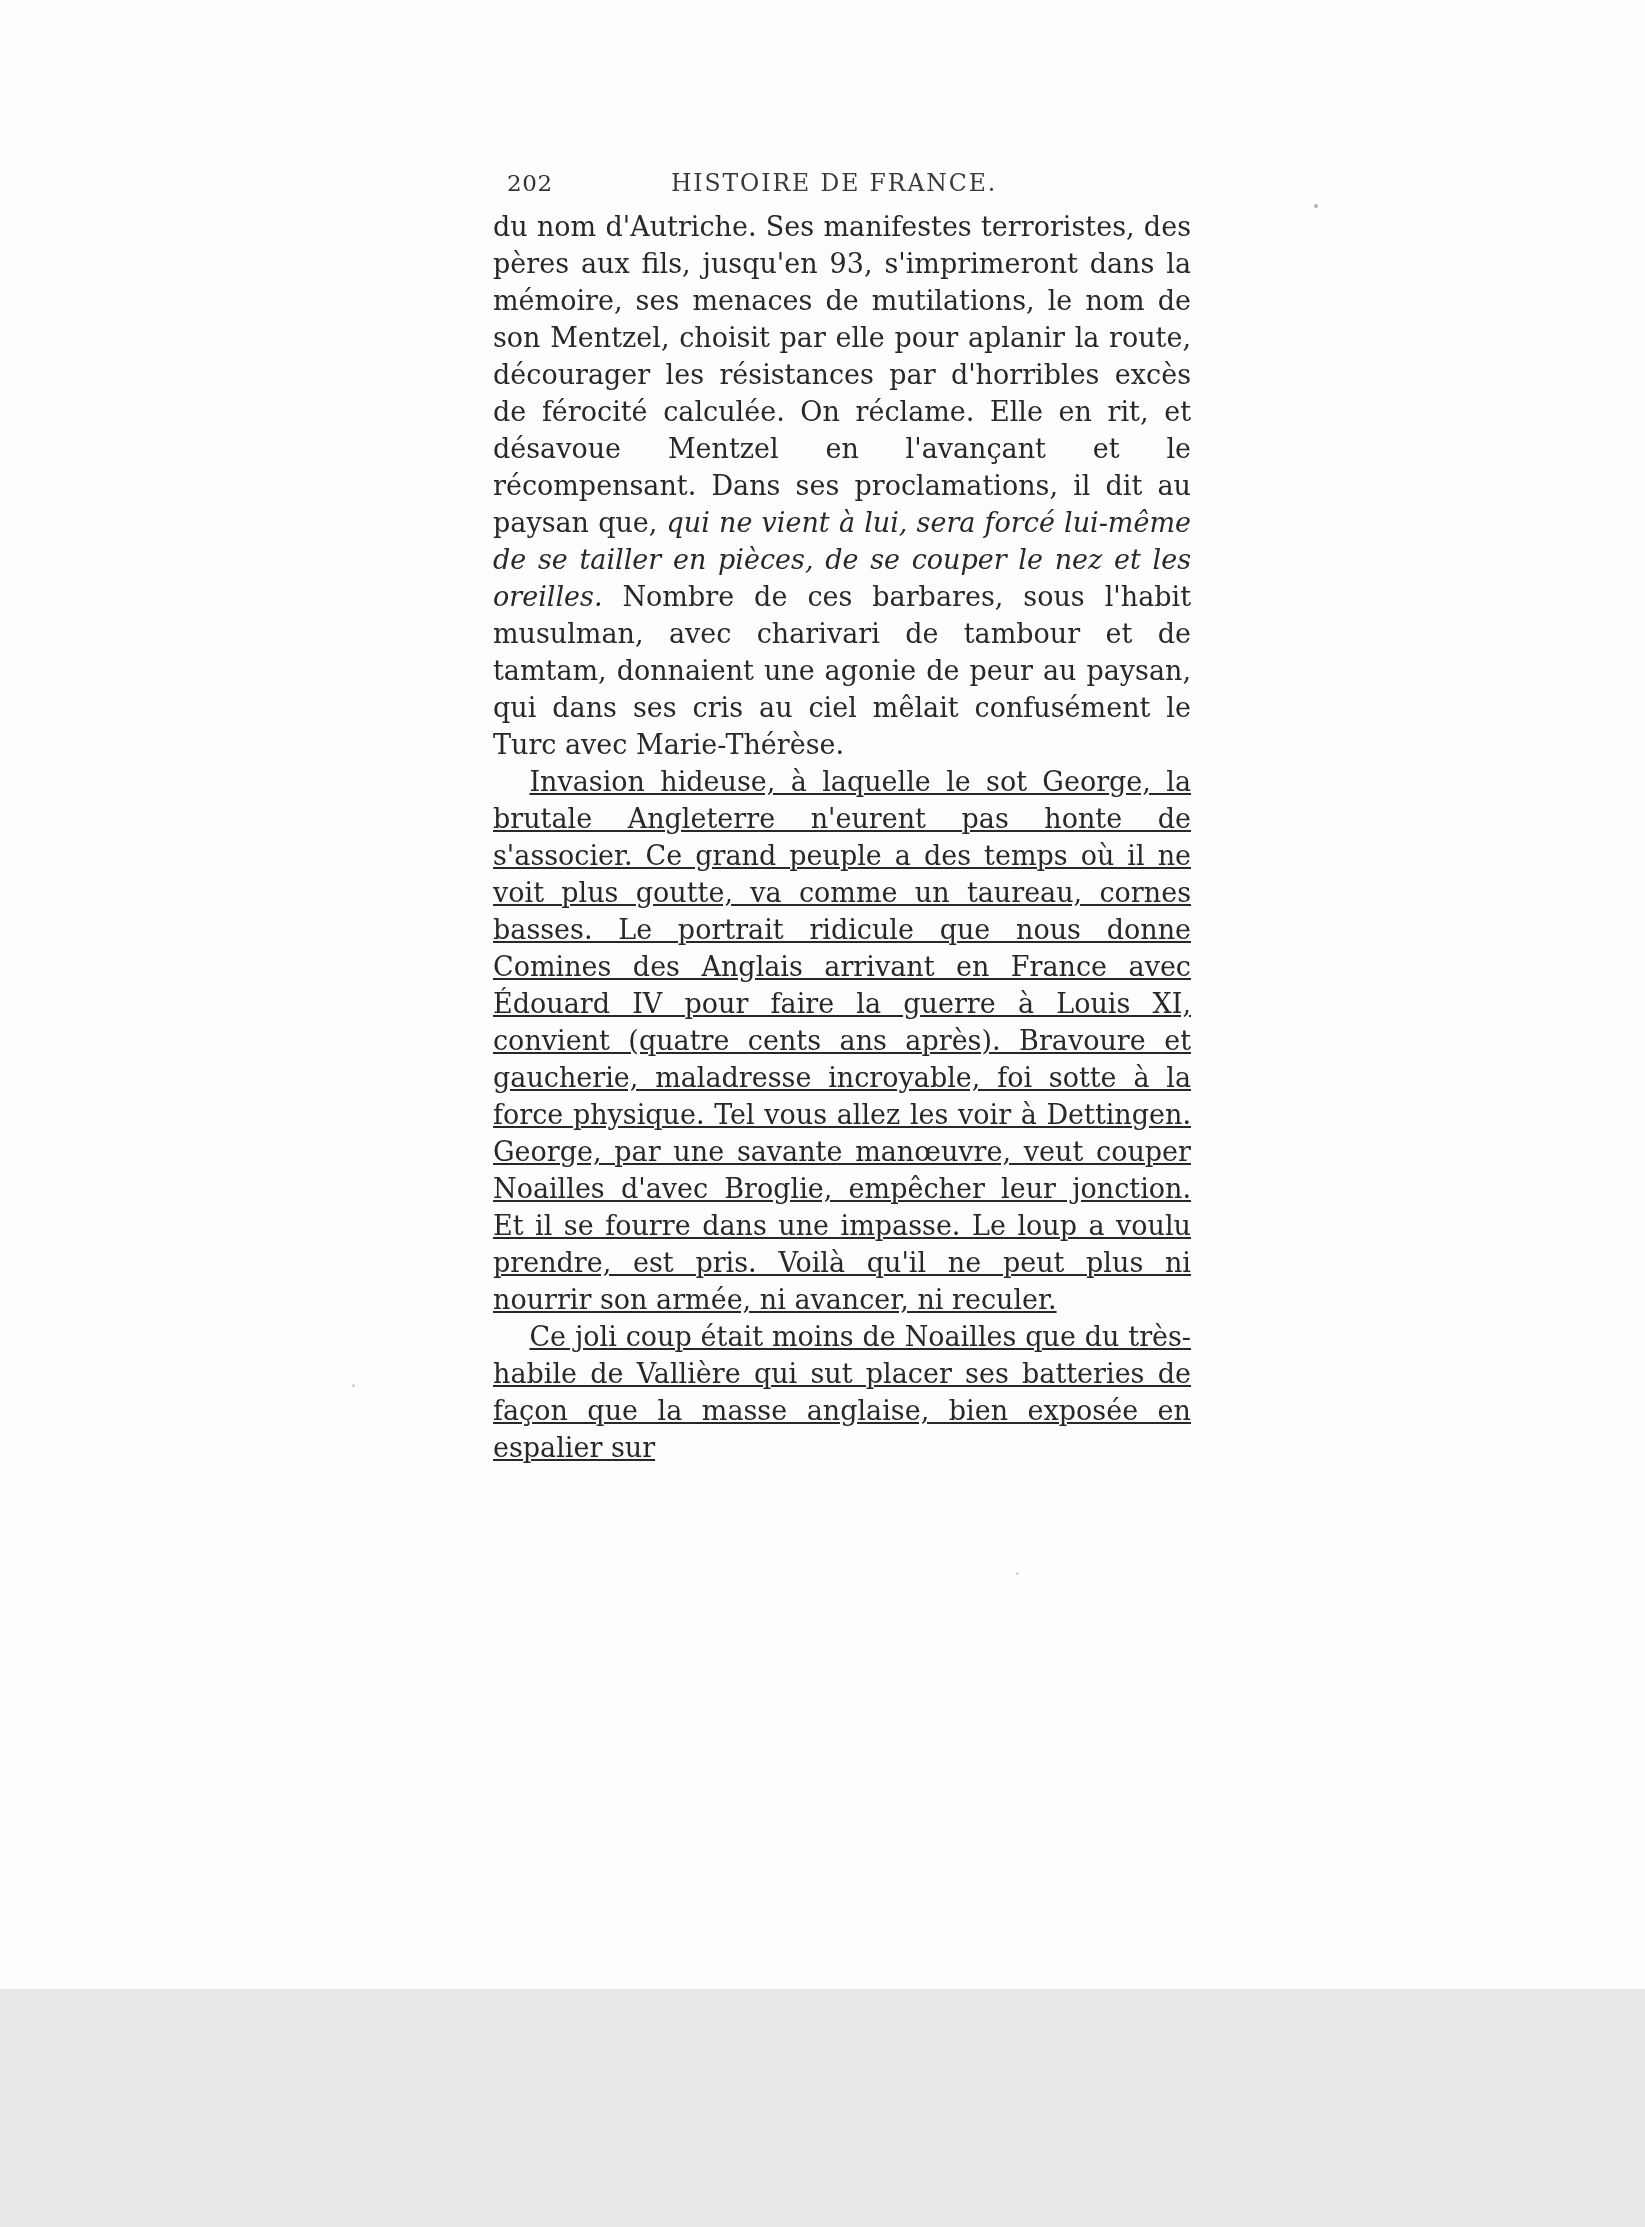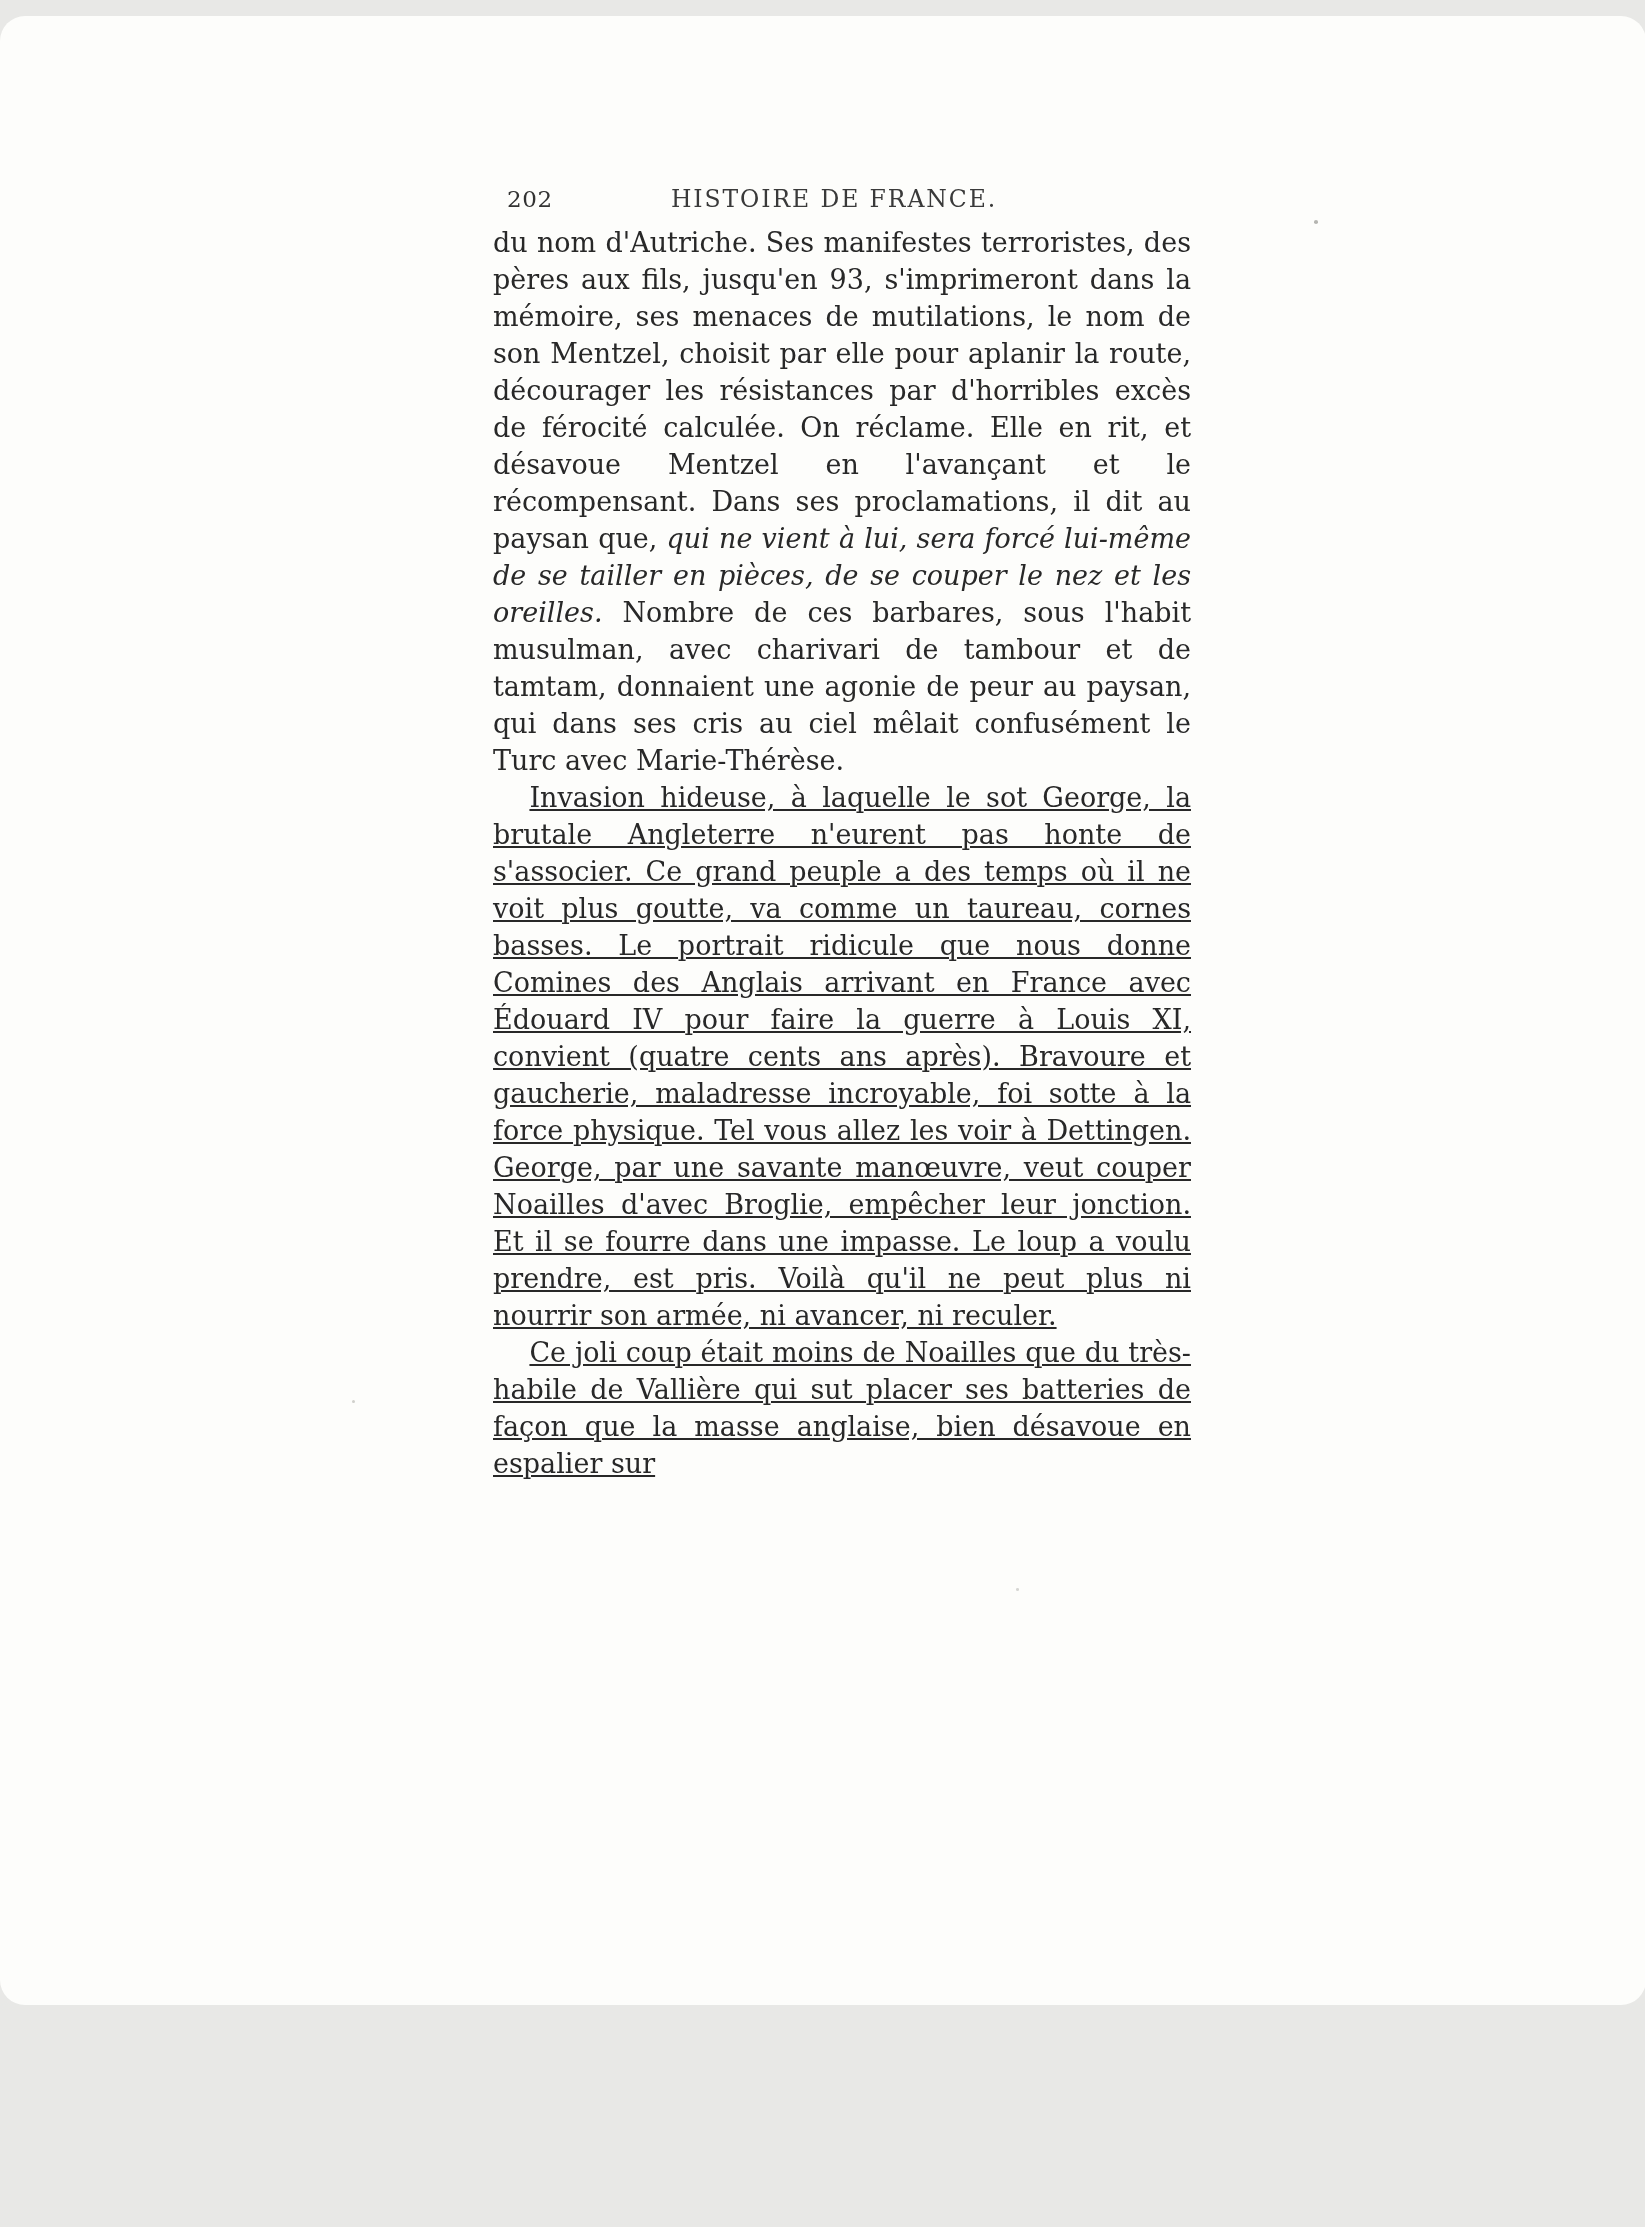--- a/index.html
+++ b/index.html
@@ -4,26 +4,25 @@
 <style>
   html, body {
     margin: 0;
     padding: 0;
     background: #e8e8e6;
   }
   .page {
     position: relative;
     width: 1646px;
     height: 1989px;
-    margin: 16px auto;
+    margin: 0 auto;
     background: #fdfdfb;
     overflow: hidden;
     font-family: "DejaVu Serif", "Liberation Serif", serif;
     color: #2b2b2b;
-    border-radius: 25px;
   }
   .header-row {
     position: absolute;
     left: 493px;
     top: 166px;
     width: 698px;
     height: 33px;
   }
   .page-number {
     position: absolute;
@@ -86,17 +85,17 @@
   <div class="header-row">
     <span class="page-number">202</span>
     <span class="running-title">HISTOIRE DE FRANCE.</span>
   </div>
 
   <div class="text-block">
     <p>
       <span>du nom d'Autriche. Ses manifestes terroristes, des pères aux fils, jusqu'en 93, s'imprimeront dans la mémoire, ses menaces de mutilations, le nom de son Mentzel, choisit par elle pour aplanir la route, décourager les résistances par d'horribles excès de férocité calculée. On réclame. Elle en rit, et désavoue Mentzel en l'avançant et le récompensant. Dans ses proclamations, il dit au paysan que, </span><span class="italic">qui ne vient à lui, sera forcé lui-même de se tailler en pièces, de se couper le nez et les oreilles.</span><span> Nombre de ces barbares, sous l'habit musulman, avec charivari de tambour et de tamtam, donnaient une agonie de peur au paysan, qui dans ses cris au ciel mêlait confusément le Turc avec Marie-Thérèse.</span>
     </p>
     <p class="indented">Invasion hideuse, à laquelle le sot George, la brutale Angleterre n'eurent pas honte de s'associer. Ce grand peuple a des temps où il ne voit plus goutte, va comme un taureau, cornes basses. Le portrait ridicule que nous donne Comines des Anglais arrivant en France avec Édouard IV pour faire la guerre à Louis XI, convient (quatre cents ans après). Bravoure et gaucherie, maladresse incroyable, foi sotte à la force physique. Tel vous allez les voir à Dettingen. George, par une savante manœuvre, veut couper Noailles d'avec Broglie, empêcher leur jonction. Et il se fourre dans une impasse. Le loup a voulu prendre, est pris. Voilà qu'il ne peut plus ni nourrir son armée, ni avancer, ni reculer.</p>
-    <p class="indented">Ce joli coup était moins de Noailles que du très-habile de Vallière qui sut placer ses batteries de façon que la masse anglaise, bien désavoue en espalier sur</p>
+    <p class="indented">Ce joli coup était moins de Noailles que du très-habile de Vallière qui sut placer ses batteries de façon que la masse anglaise, bien exposée en espalier sur</p>
   </div>
 
 </div>
 
 
 </body></html>

